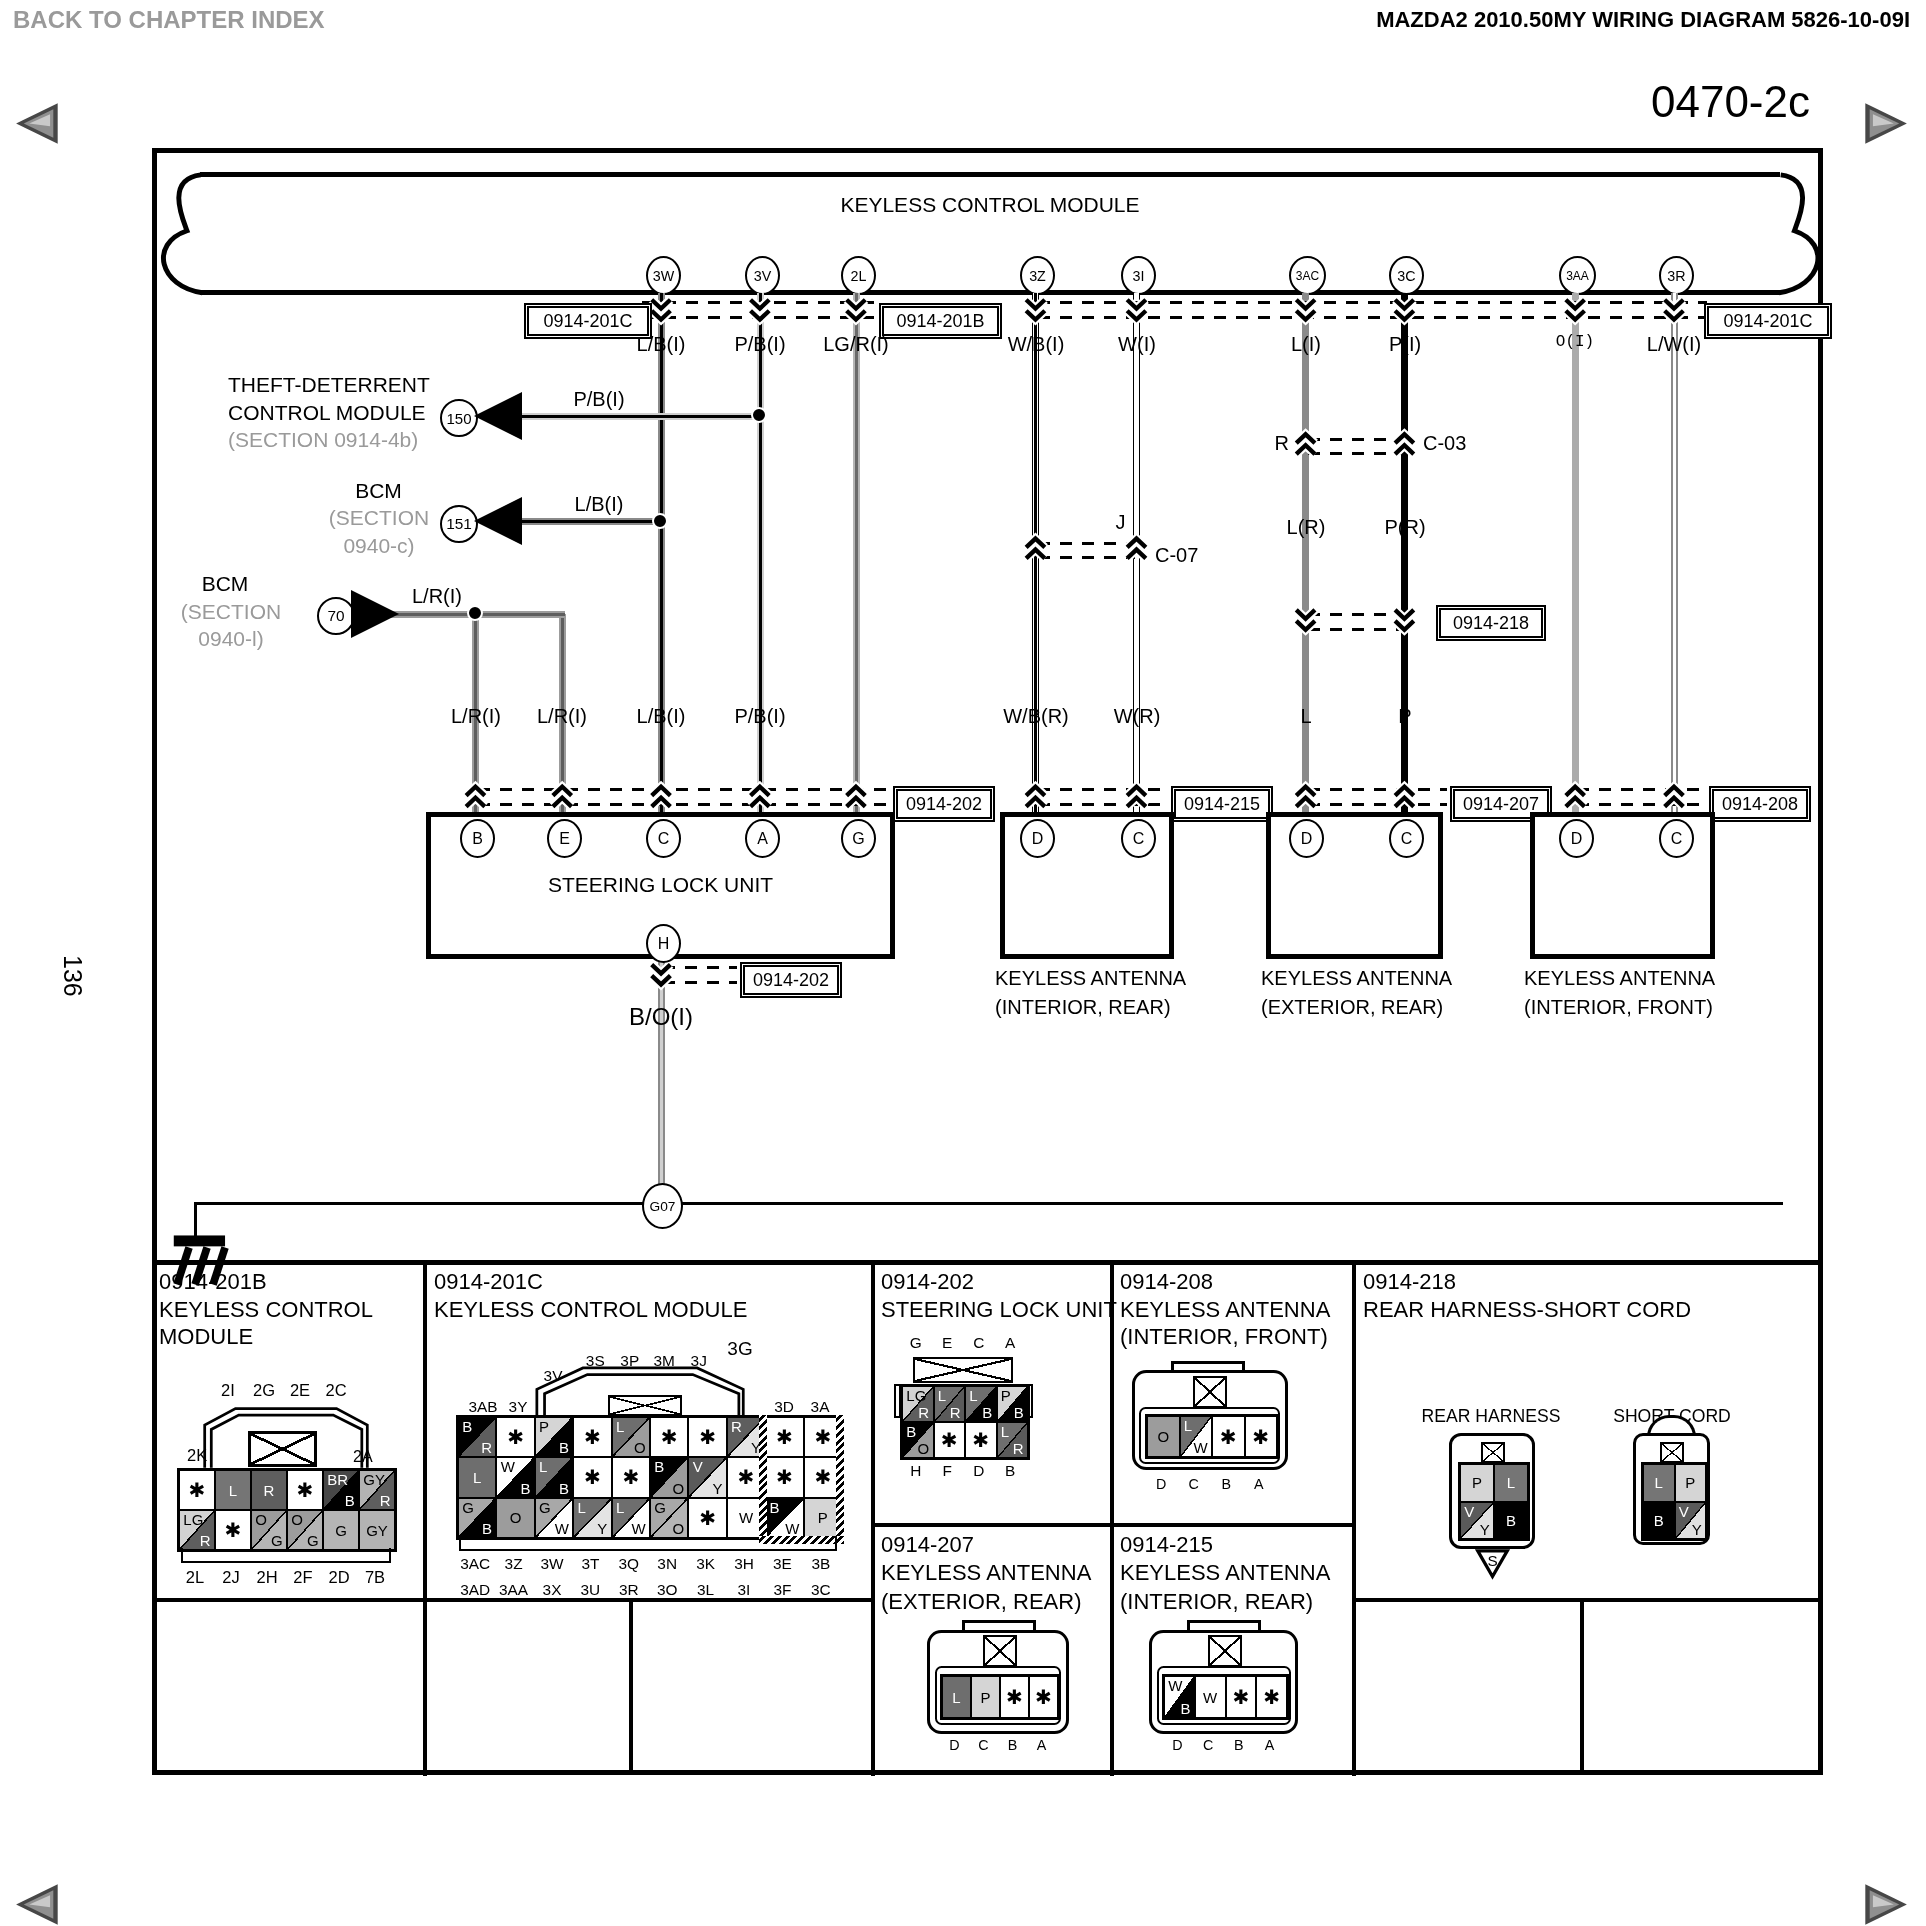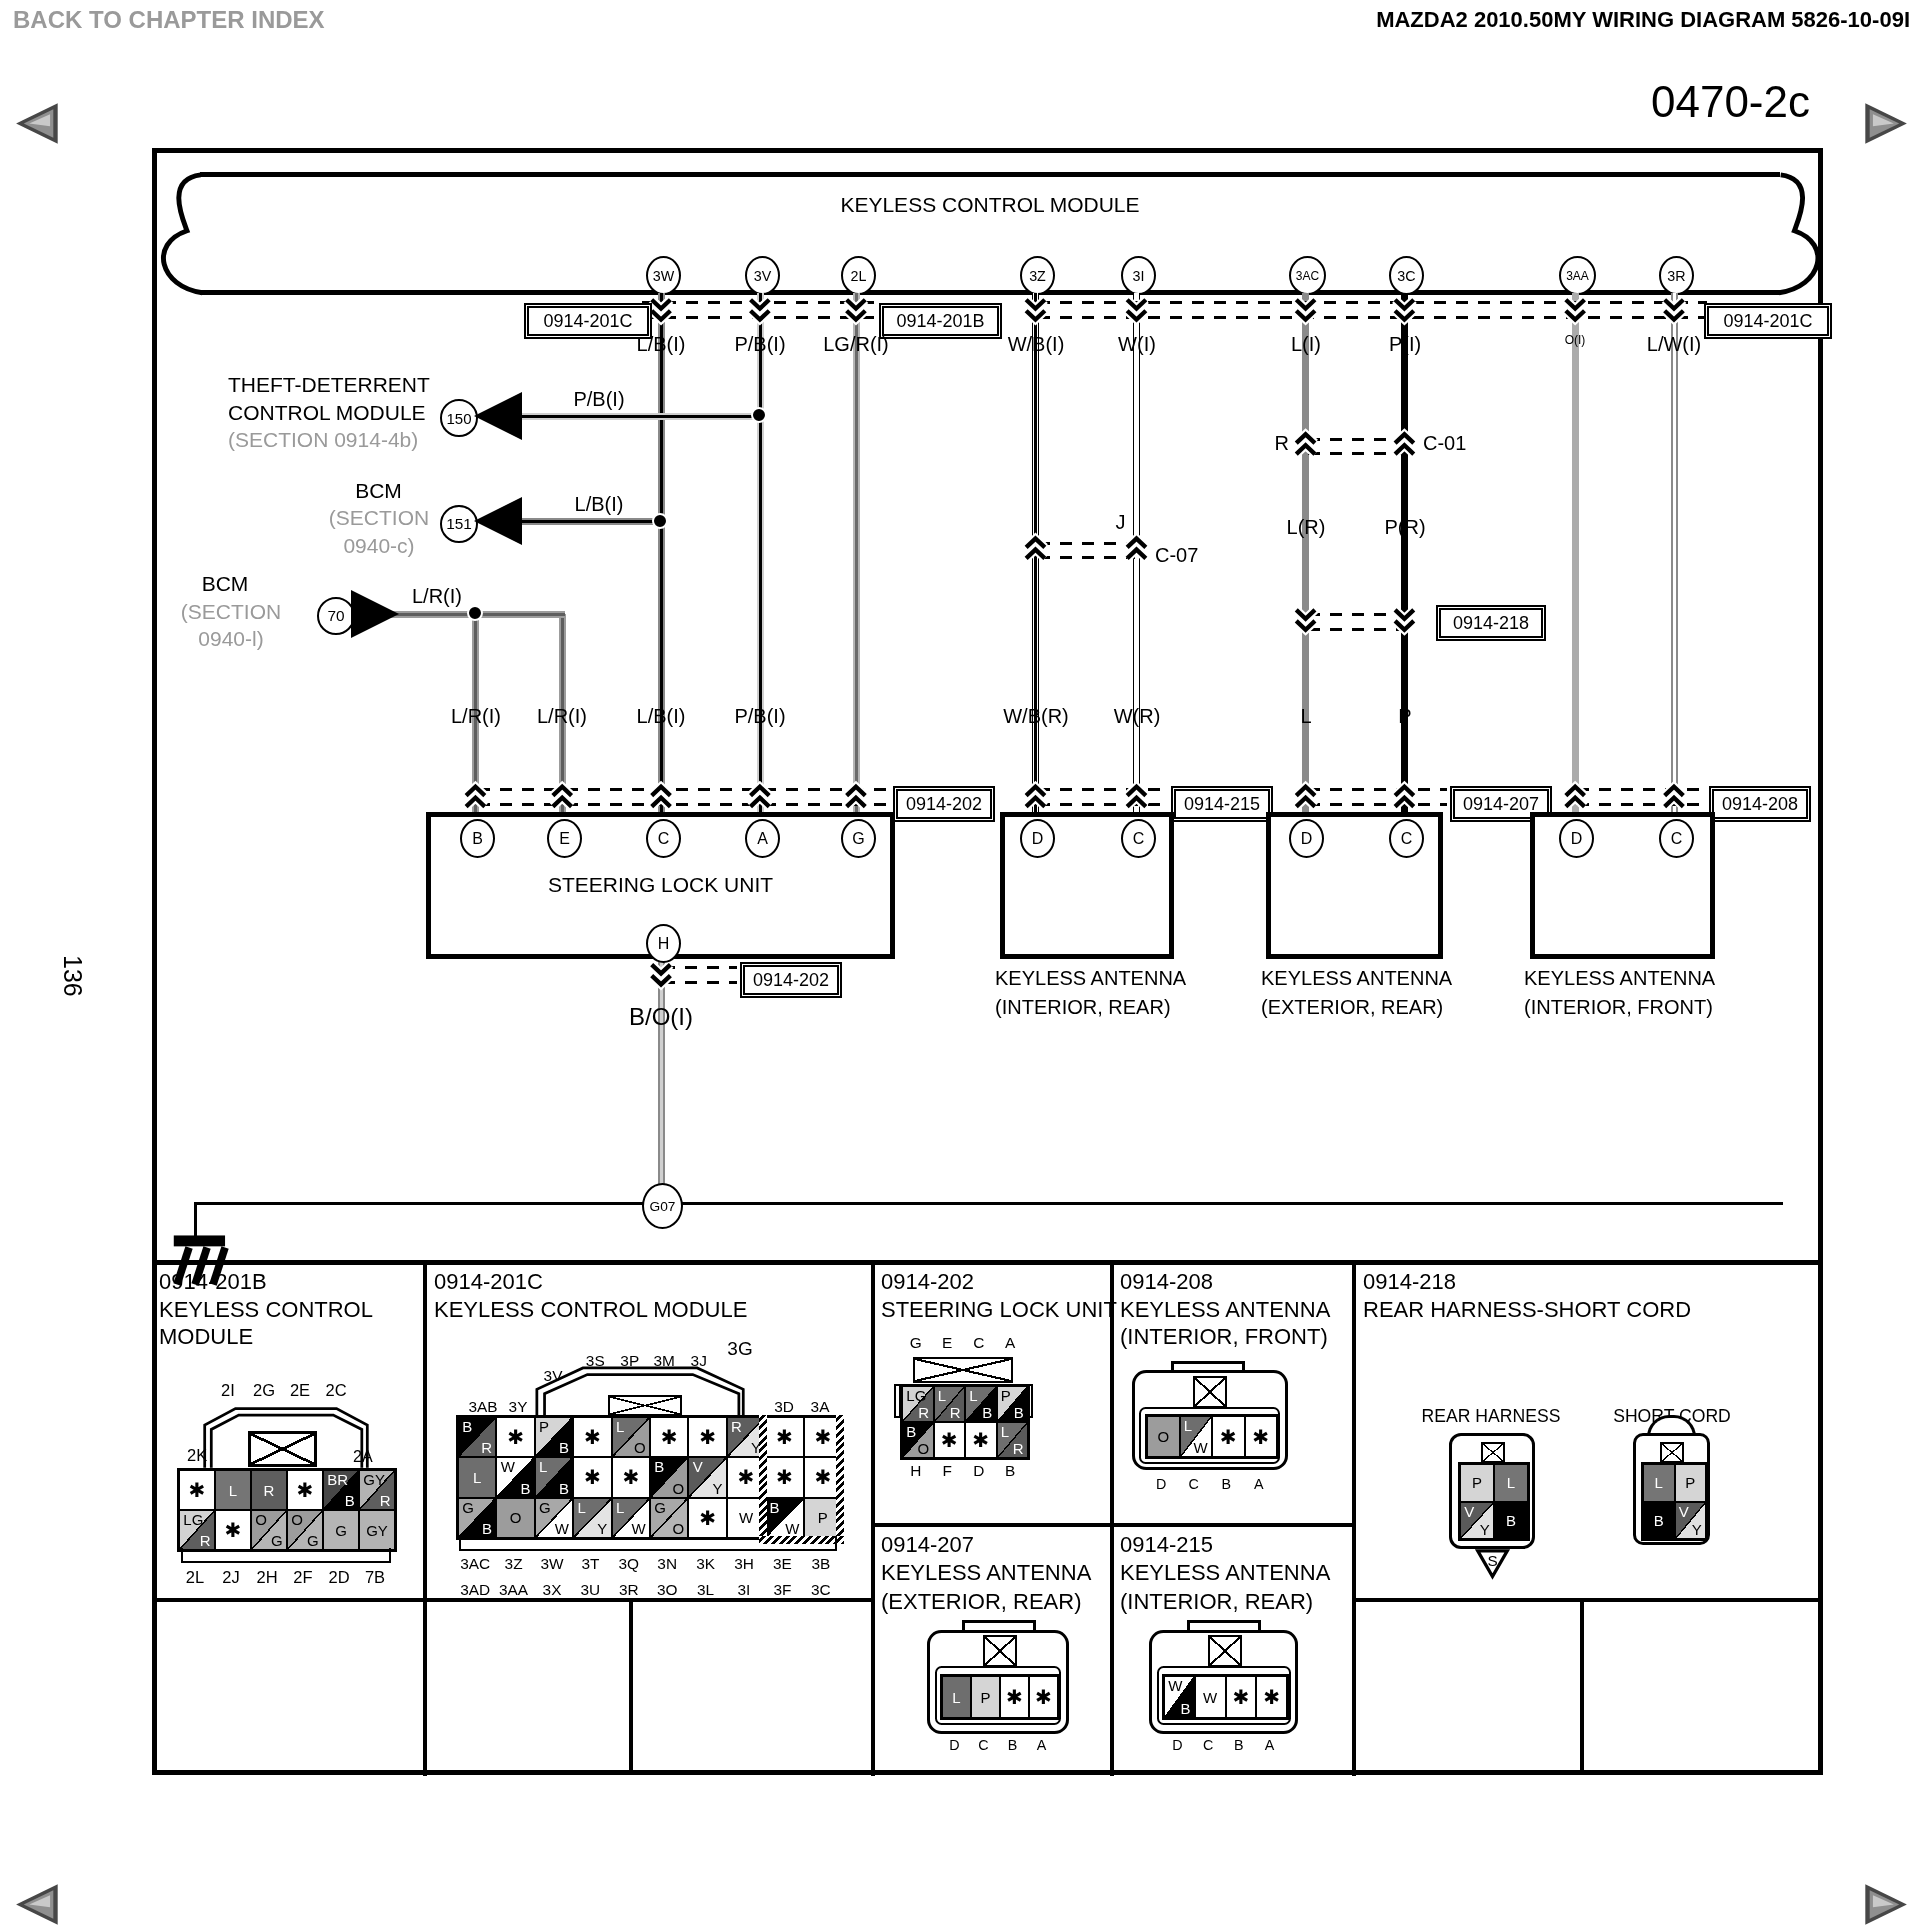--- a/index.html
+++ b/index.html
@@ -183,34 +183,34 @@
   <div class="lbox" style="left:1709px;top:786px;width:92px;">0914-208</div>
   <div class="lbox" style="left:740px;top:962px;width:92px;">0914-202</div>
 
   <div class="t ctr" style="left:606px;top:333px;width:110px;font-size:20px;">L/B(I)</div>
   <div class="t ctr" style="left:705px;top:333px;width:110px;font-size:20px;">P/B(I)</div>
   <div class="t ctr" style="left:801px;top:333px;width:110px;font-size:20px;">LG/R(I)</div>
   <div class="t ctr" style="left:981px;top:333px;width:110px;font-size:20px;">W/B(I)</div>
   <div class="t ctr" style="left:1082px;top:333px;width:110px;font-size:20px;">W(I)</div>
   <div class="t ctr" style="left:1251px;top:333px;width:110px;font-size:20px;">L(I)</div>
   <div class="t ctr" style="left:1350px;top:333px;width:110px;font-size:20px;">P(I)</div>
-  <div class="t ctr" style="left:1520px;top:333px;width:110px;font-size:12px;">O(I)</div>
+  <div class="t ctr" style="left:1520px;top:333px;width:110px;font-size:16px;font-family:Liberation Mono, monospace;">O(I)</div>
   <div class="t ctr" style="left:1619px;top:333px;width:110px;font-size:20px;">L/W(I)</div>
 
   <div class="t ctr" style="left:421px;top:705px;width:110px;font-size:20px;">L/R(I)</div>
   <div class="t ctr" style="left:507px;top:705px;width:110px;font-size:20px;">L/R(I)</div>
   <div class="t ctr" style="left:606px;top:705px;width:110px;font-size:20px;">L/B(I)</div>
   <div class="t ctr" style="left:705px;top:705px;width:110px;font-size:20px;">P/B(I)</div>
   <div class="t ctr" style="left:981px;top:705px;width:110px;font-size:20px;">W/B(R)</div>
   <div class="t ctr" style="left:1082px;top:705px;width:110px;font-size:20px;">W(R)</div>
   <div class="t ctr" style="left:1251px;top:705px;width:110px;font-size:20px;">L</div>
   <div class="t ctr" style="left:1350px;top:705px;width:110px;font-size:20px;">P</div>
 
   <div class="t rgt" style="left:1224px;top:432px;width:65px;font-size:20px;">R</div>
-  <div class="t" style="left:1423px;top:432px;font-size:20px;">C-01</div>
+  <div class="t" style="left:1423px;top:432px;font-size:20px;">C-03</div>
   <div class="t ctr" style="left:1262px;top:516px;width:88px;font-size:20px;">L(R)</div>
   <div class="t ctr" style="left:1361px;top:516px;width:88px;font-size:20px;">P(R)</div>
   <div class="t ctr" style="left:1093px;top:511px;width:55px;font-size:20px;">J</div>
   <div class="t" style="left:1155px;top:544px;font-size:20px;">C-07</div>
 
   <div class="t" style="left:228px;top:373px;font-size:21px;">THEFT-DETERRENT</div>
   <div class="t" style="left:228px;top:401px;font-size:21px;">CONTROL MODULE</div>
   <div class="t gray" style="left:228px;top:428px;font-size:21px;">(SECTION 0914-4b)</div>
   <div class="pin" style="left:440px;top:399px;width:34px;height:34px;font-size:15px;">150</div>
   <div class="arrL" style="left:474px;top:392px;"></div>

